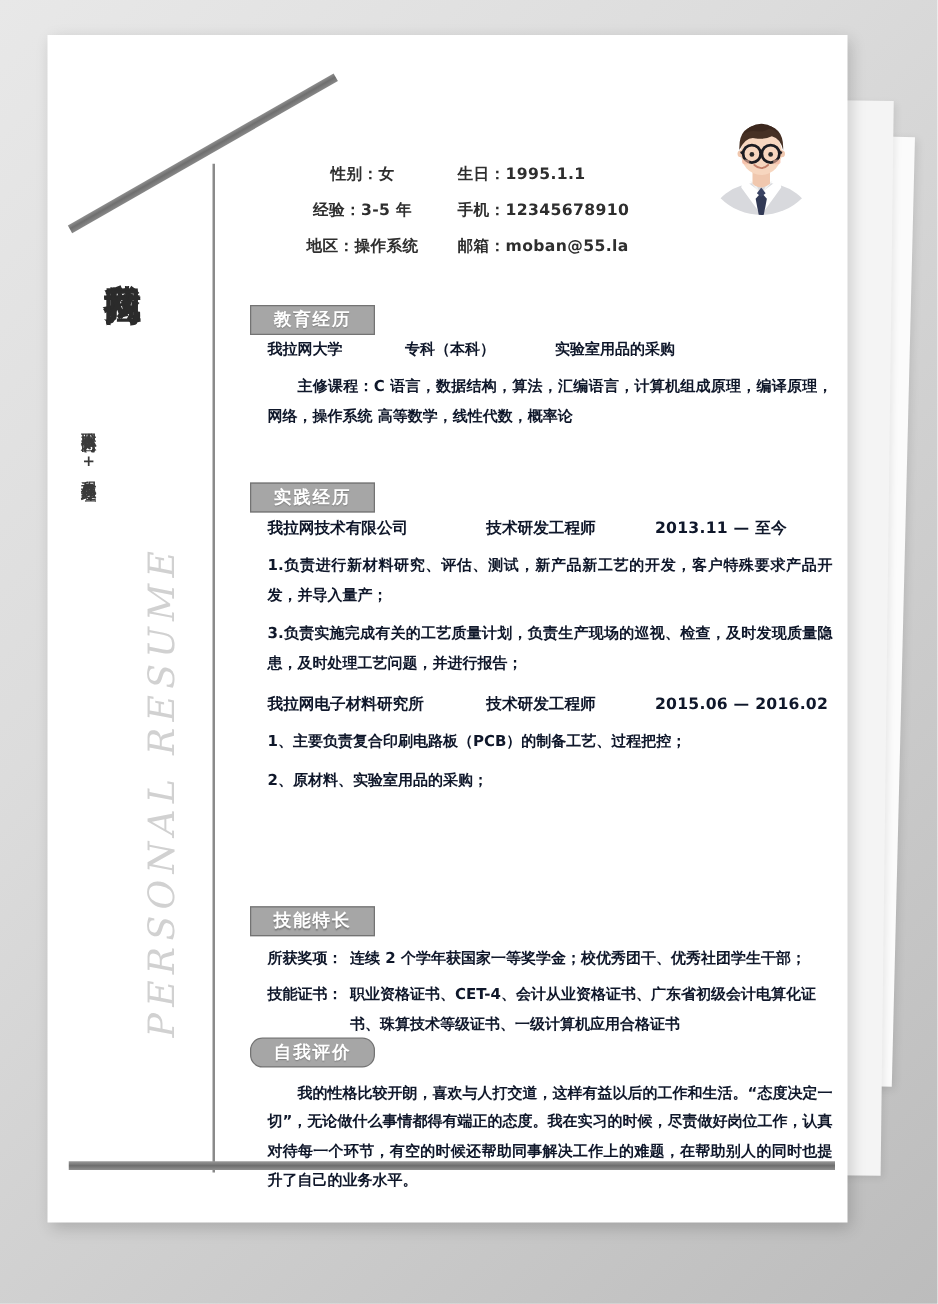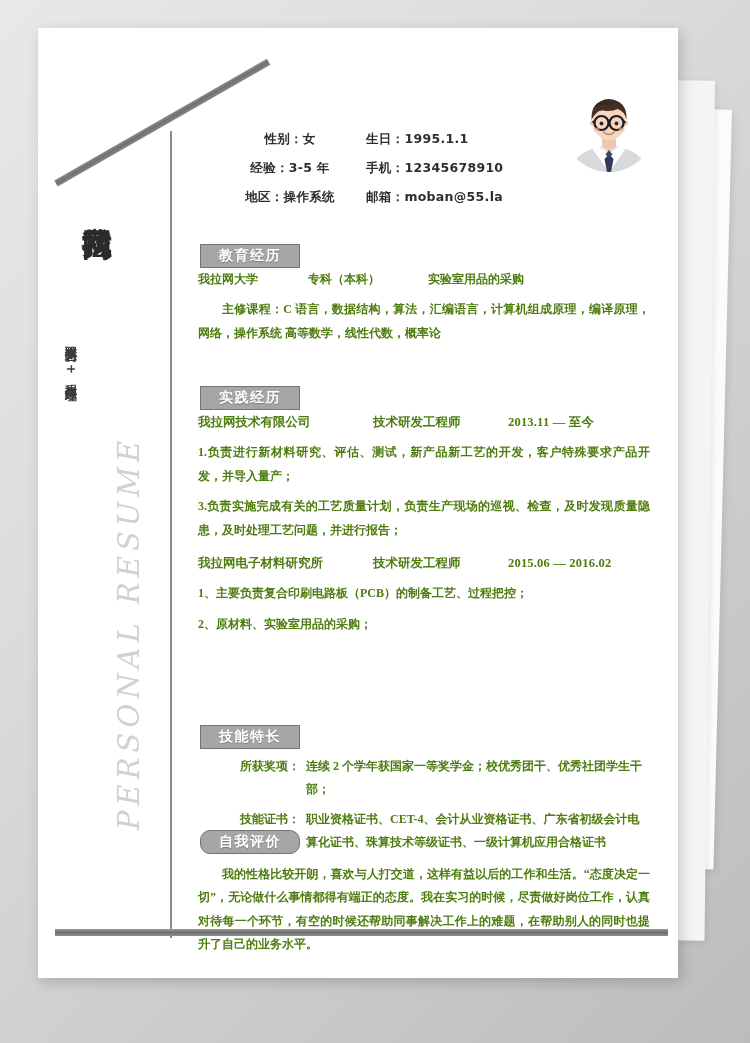--- a/index.html
+++ b/index.html
@@ -163,43 +163,42 @@
     display: flex;
     align-items: center;
     justify-content: center;
     padding: 0 18px;
     text-shadow: 0 1px 1px rgba(0,0,0,0.25);
     margin-left: 17px;
   }
 
   .sec-body {
     position: absolute;
-    left: 28px;
+    left: 44px;
     width: 452px;
     font-size: 12px;
-    color: #4d7c0f;
+    color: #0f172a;
     line-height: 1.95;
     font-weight: 700;
-    font-family: Liberation Serif, serif;
   }
 
   .row-3 { display: flex; }
   .row-3 .c1 { width: 110px; }
   .row-3 .c2 { width: 120px; }
   .row-3 .c3 { flex: 1; }
 
   .job-row { display: flex; font-weight: 700; font-size: 12.5px; }
   .job-row .jc1 { width: 175px; }
   .job-row .jc2 { width: 135px; }
   .job-row .jc3 { flex: 1; letter-spacing: 0.2px; }
 
   .para { margin-top: 7px; text-align: justify; }
   .indent { text-indent: 24px; }
 
-  .kv { display: flex; margin-top: 6px; margin-left: 42px; }
+  .kv { display: flex; margin-top: 6px; }
   .kv .k { width: 66px; flex-shrink: 0; }
   .kv .v { flex: 1; }
 
   
   #sec-edu-chip    { top: 216px; }
   #sec-edu-body    { top: 240px; }
   #sec-prac-chip   { top: 358px; }
   #sec-prac-body   { top: 382px; }
   #sec-skill-chip  { top: 697px; }
   #sec-skill-body  { top: 721px; }

